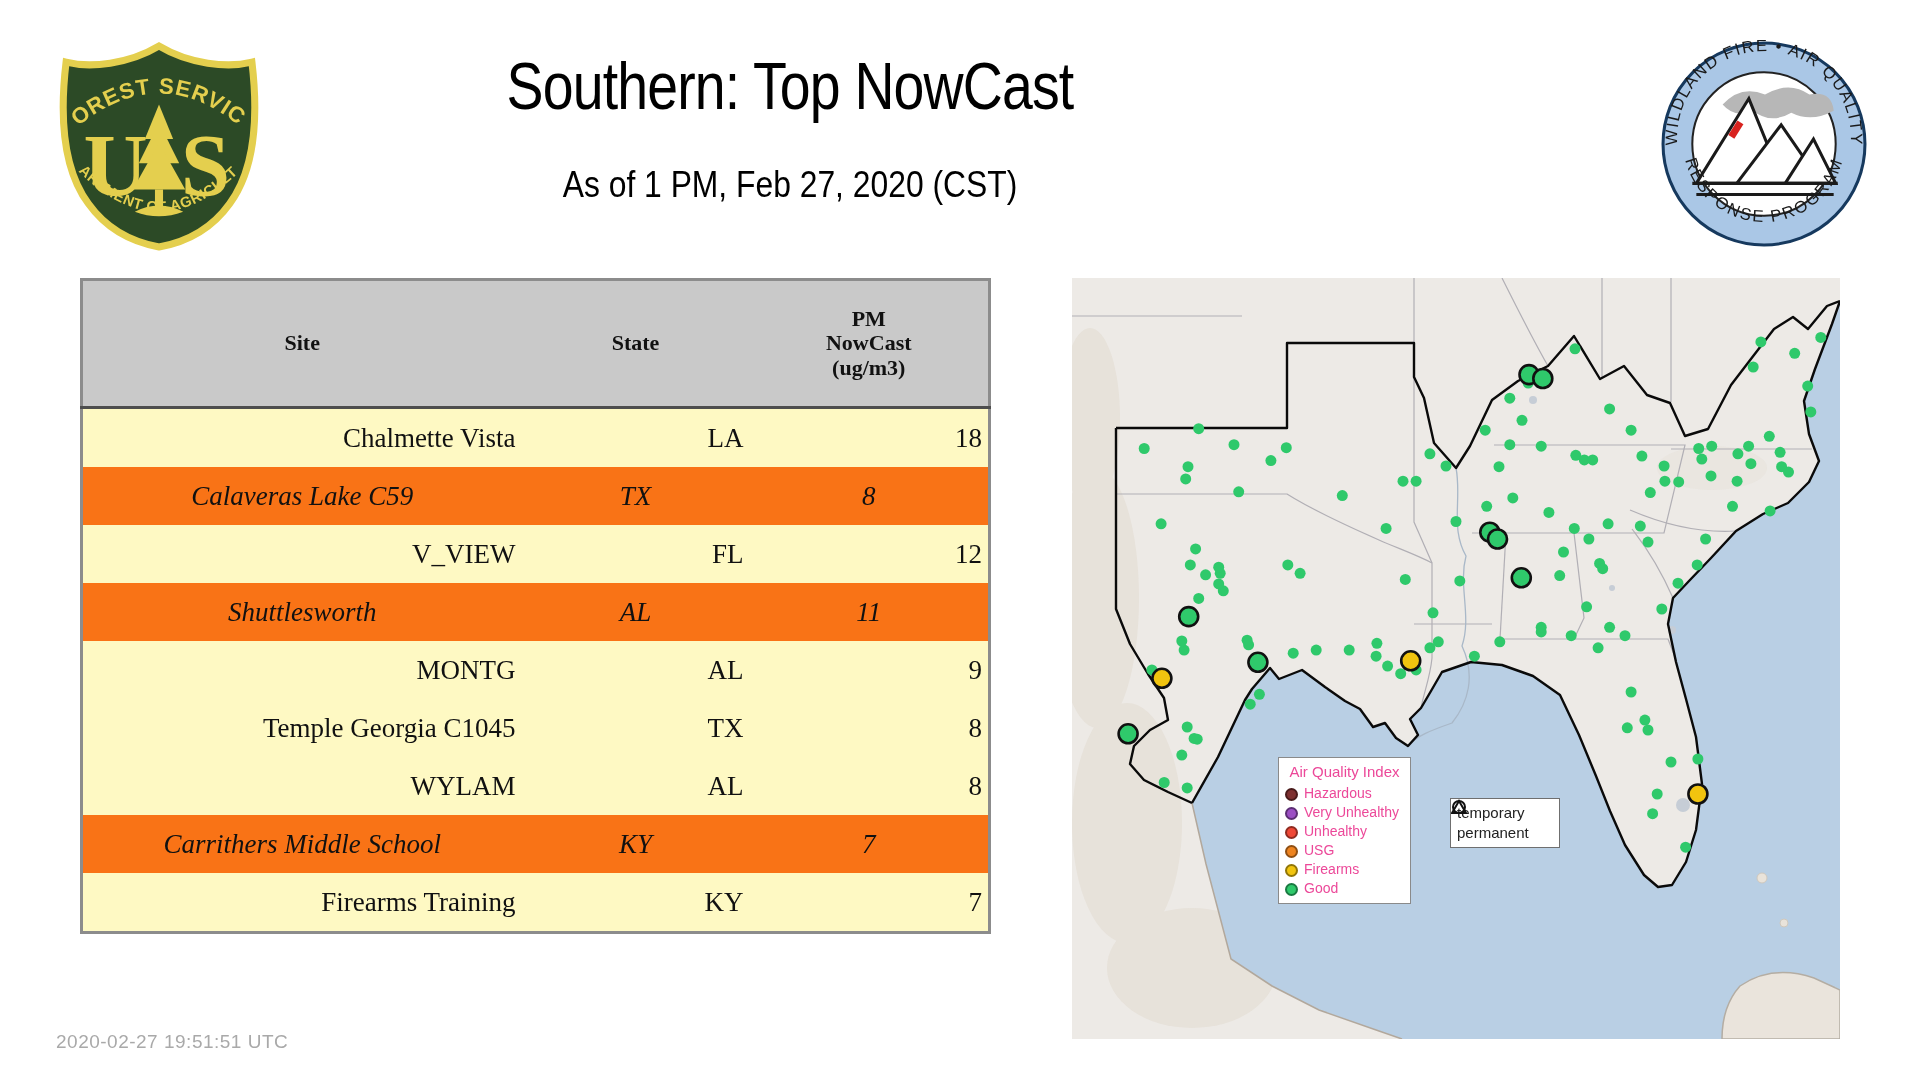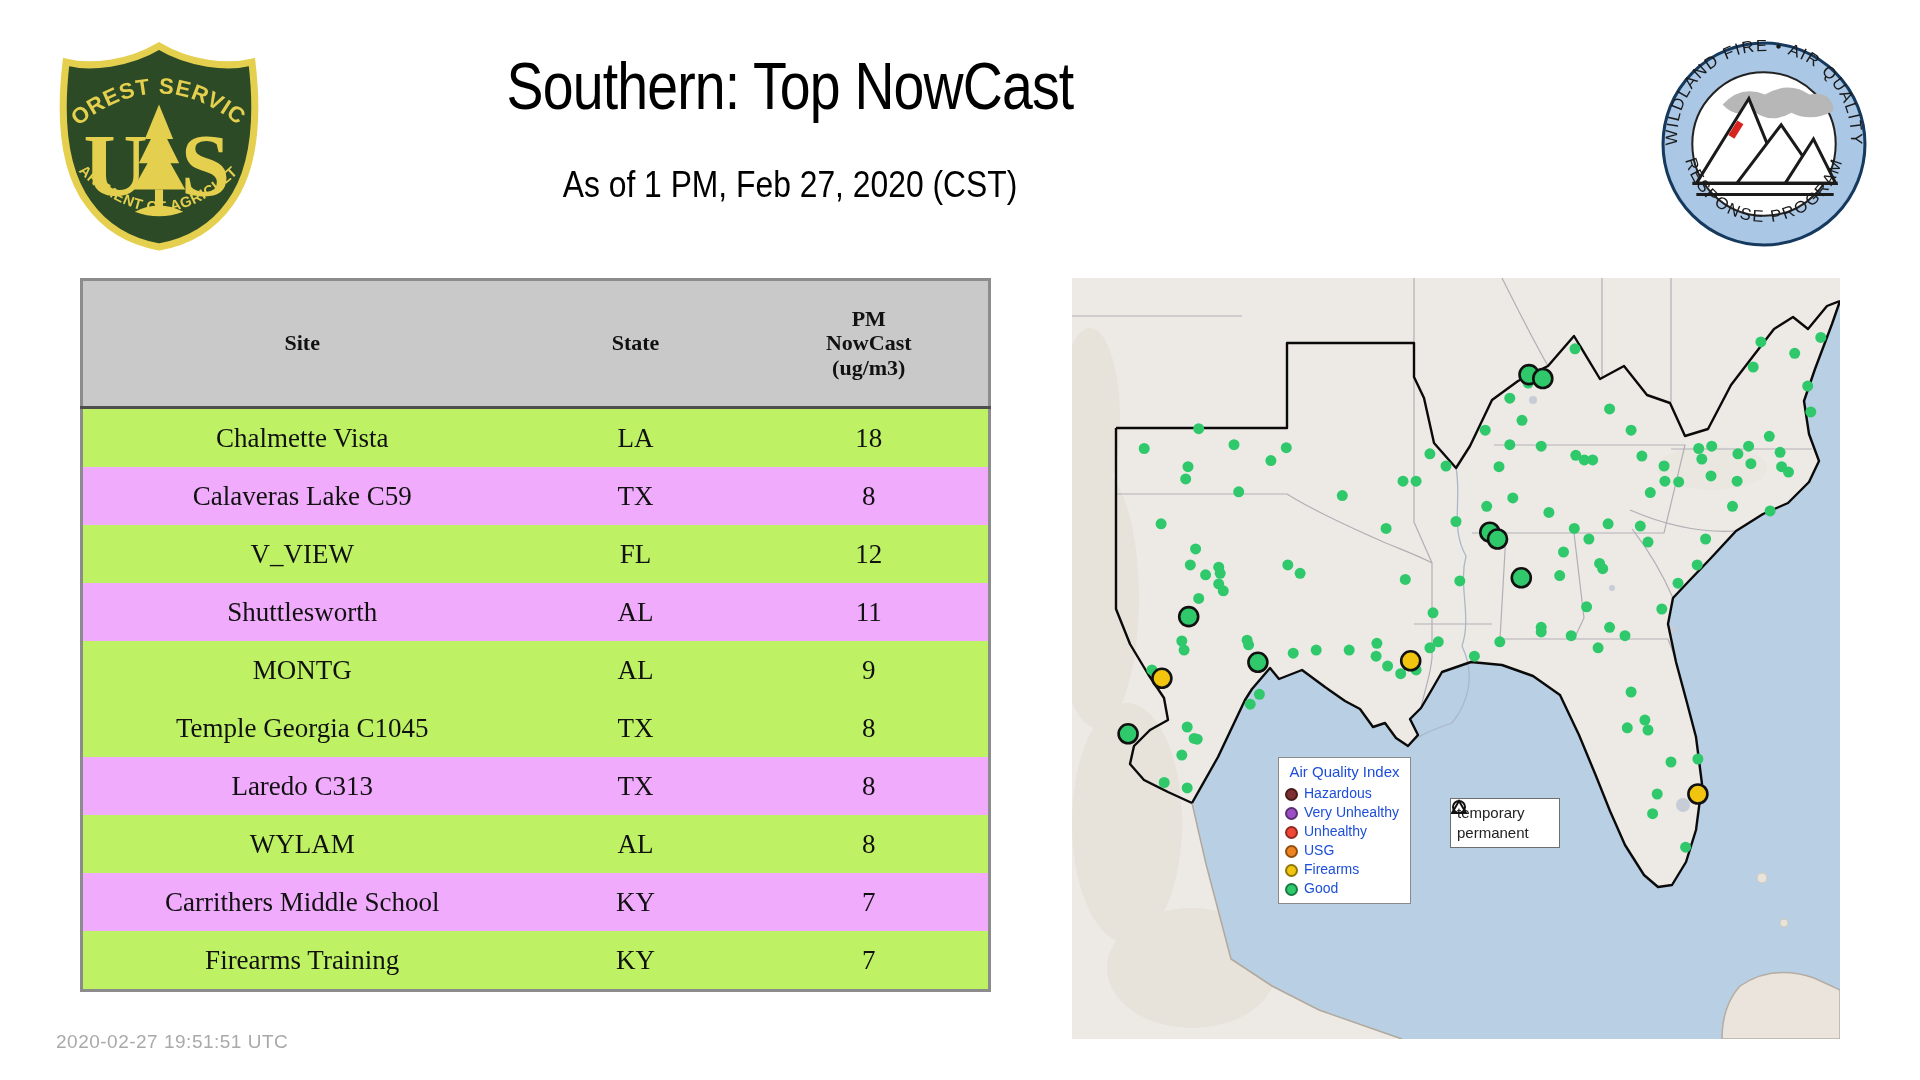--- a/index.html
+++ b/index.html
@@ -22,31 +22,31 @@
 
   
   .table-wrap{position:absolute;left:80px;top:278px;width:911px;z-index:2;}
   table.now{border-collapse:collapse;width:100%;background:#fff;
             font-family:"Liberation Serif",serif;color:#111;
             border:3px solid #8c8c8c;}
   table.now th{background:#c9c9c9;font-weight:bold;font-size:22px;line-height:1.12;
                height:123px;vertical-align:middle;text-align:center;
                border-bottom:3px solid #4e4e4e;}
   table.now td{font-size:27px;height:58px;text-align:center;padding:0 6px;}
-  table.now tr.odd td{background:#bef264;}
-  table.now tr.even td{background:#f0abfc;}
+  table.now tr.odd td{background:#fef9c3;text-align:right;}
+  table.now tr.even td{background:#f97316;font-style:italic;}
   .col-site{width:440px;} .col-state{width:228px;} .col-pm{width:240px;}
 
   
   .map{position:absolute;left:1072px;top:278px;width:768px;height:761px;}
   .map svg{position:absolute;left:0;top:0;}
 
   .aqi-legend{position:absolute;left:206px;top:479px;width:133px;background:#fff;
               border:1px solid #8a8a8a;box-sizing:border-box;padding:5px 6px 7px 6px;
-              font-size:14px;color:#1d4ed8;z-index:3;}
+              font-size:14px;color:#ec4899;z-index:3;}
   .aqi-legend .lg-title{font-size:15px;text-align:center;margin-bottom:5px;white-space:nowrap;}
   .lg-item{display:flex;align-items:flex-end;gap:6px;margin-top:3px;white-space:nowrap;}
   .lg-dot{width:13px;height:13px;border-radius:50%;flex:0 0 13px;box-sizing:border-box;}
 
   .tp-legend{position:absolute;left:378px;top:520px;width:110px;background:#fff;
              border:1px solid #6f6f6f;box-sizing:border-box;padding:4px 6px;
              font-size:15px;color:#222;z-index:3;}
   .tp-row{display:flex;align-items:center;gap:6px;line-height:20px;}
 </style>
 </head>
@@ -146,25 +146,20 @@
             <td>AL</td>
             <td>11</td>
           </tr>
           <tr class="odd">
             <td>MONTG</td>
             <td>AL</td>
             <td>9</td>
           </tr>
           <tr class="odd">
             <td>Temple Georgia C1045</td>
-            <td>TX</td>
-            <td>8</td>
-          </tr>
-          <tr class="even">
-            <td>Laredo C313</td>
             <td>TX</td>
             <td>8</td>
           </tr>
           <tr class="odd">
             <td>WYLAM</td>
             <td>AL</td>
             <td>8</td>
           </tr>
           <tr class="even">
             <td>Carrithers Middle School</td>

